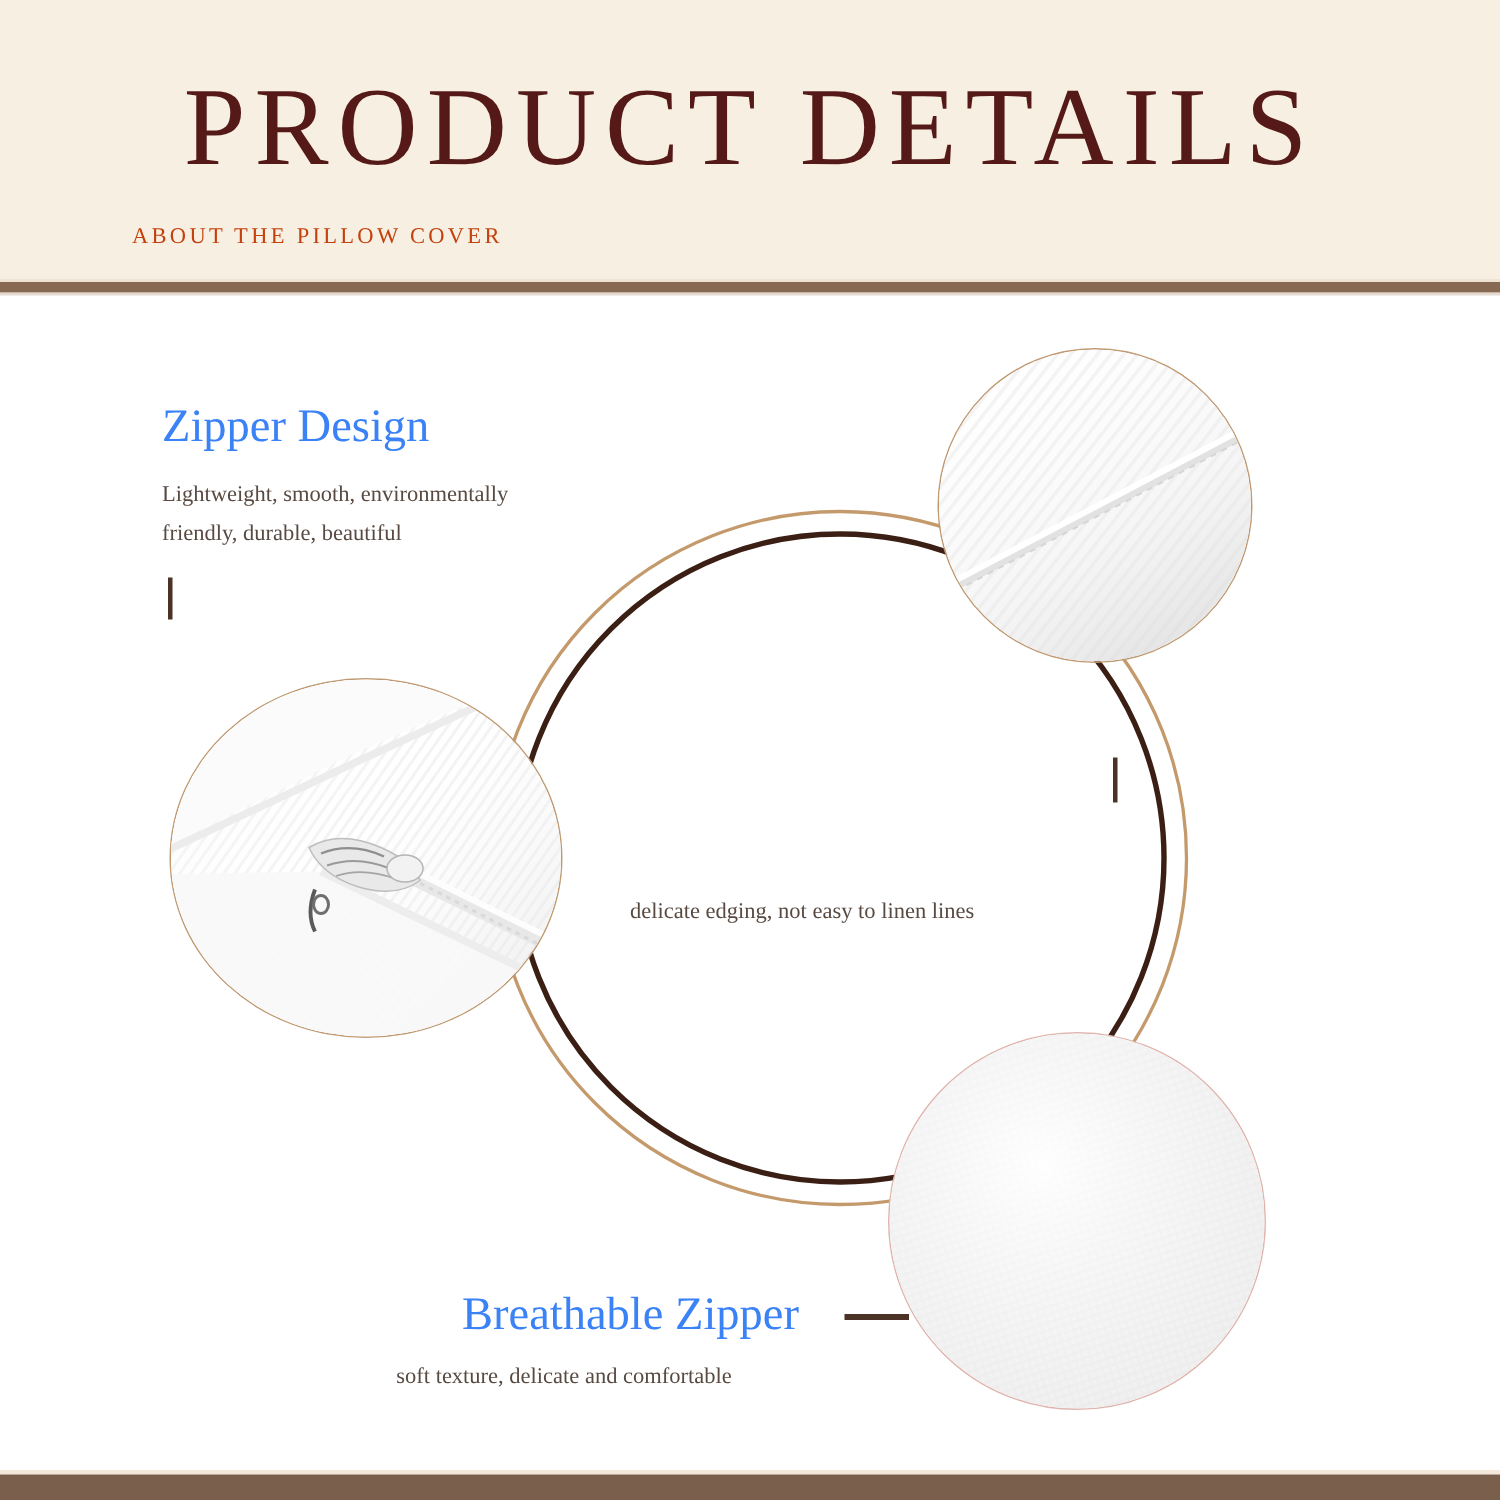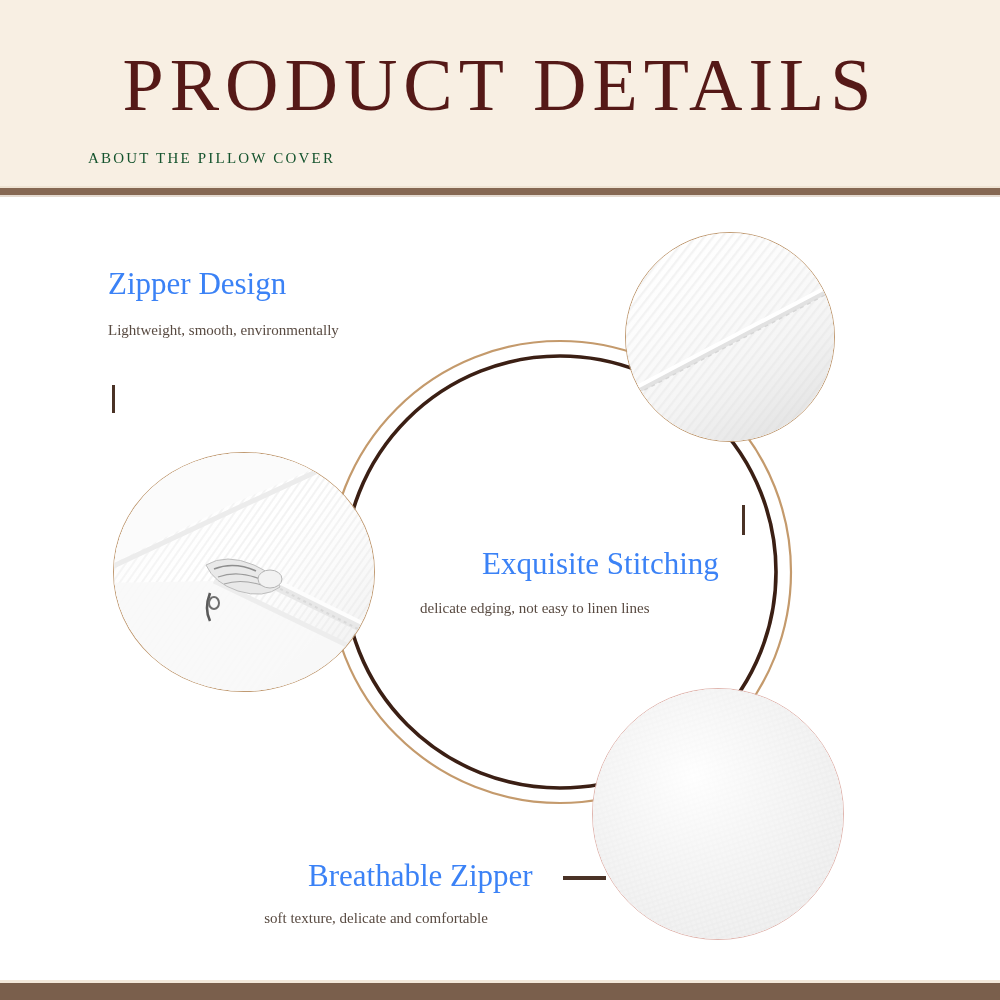--- a/index.html
+++ b/index.html
@@ -52,21 +52,21 @@
     letter-spacing: 6px;
     color: #551917;
     line-height: 1;
     white-space: nowrap;
   }
   .page-subtitle {
     position: absolute;
     left: 88px; top: 150px;
     font-size: 15px;
     letter-spacing: 2.2px;
-    color: #14532d;
+    color: #c2410c;
     white-space: nowrap;
   }
 
   
   .footer-rule-light {
     position: absolute;
     left: 0; bottom: 17px;
     width: 1000px; height: 3px;
     background: #f3e8da;
   }
@@ -216,24 +216,24 @@
         </radialGradient>
       </defs>
       <rect width="250" height="250" fill="url(#linenP)"></rect>
       <rect width="250" height="250" fill="url(#linenQ)"></rect>
       <rect width="250" height="250" fill="url(#shadeC)"></rect>
     </svg>
   </div>
 
   <div class="feature-title" style="left:108px; top:268px;">Zipper Design</div>
   <div class="feature-desc" style="left:108px; top:320px;">Lightweight, smooth, environmentally</div>
+  <div class="feature-desc" style="left:108px; top:346px;">friendly, durable, beautiful</div>
   <div class="tick" style="left:112px; top:385px; height:28px;"></div>
 
   <div class="tick" style="left:742px; top:505px; height:30px;"></div>
-  <div class="feature-title" style="left:482px; top:548px;">Exquisite Stitching</div>
   <div class="feature-desc" style="left:420px; top:598px;">delicate edging, not easy to linen lines</div>
 
   <div class="feature-title" style="left:308px; top:860px;">Breathable Zipper</div>
   <div class="dash" style="left:563px; top:876px; width:43px;"></div>
   <div class="feature-desc center-txt" style="left:188px; top:908px; width:376px;">soft texture, delicate and comfortable</div>
 
   <div class="footer-rule-light"></div>
   <div class="footer-rule"></div>
 
 </div>

